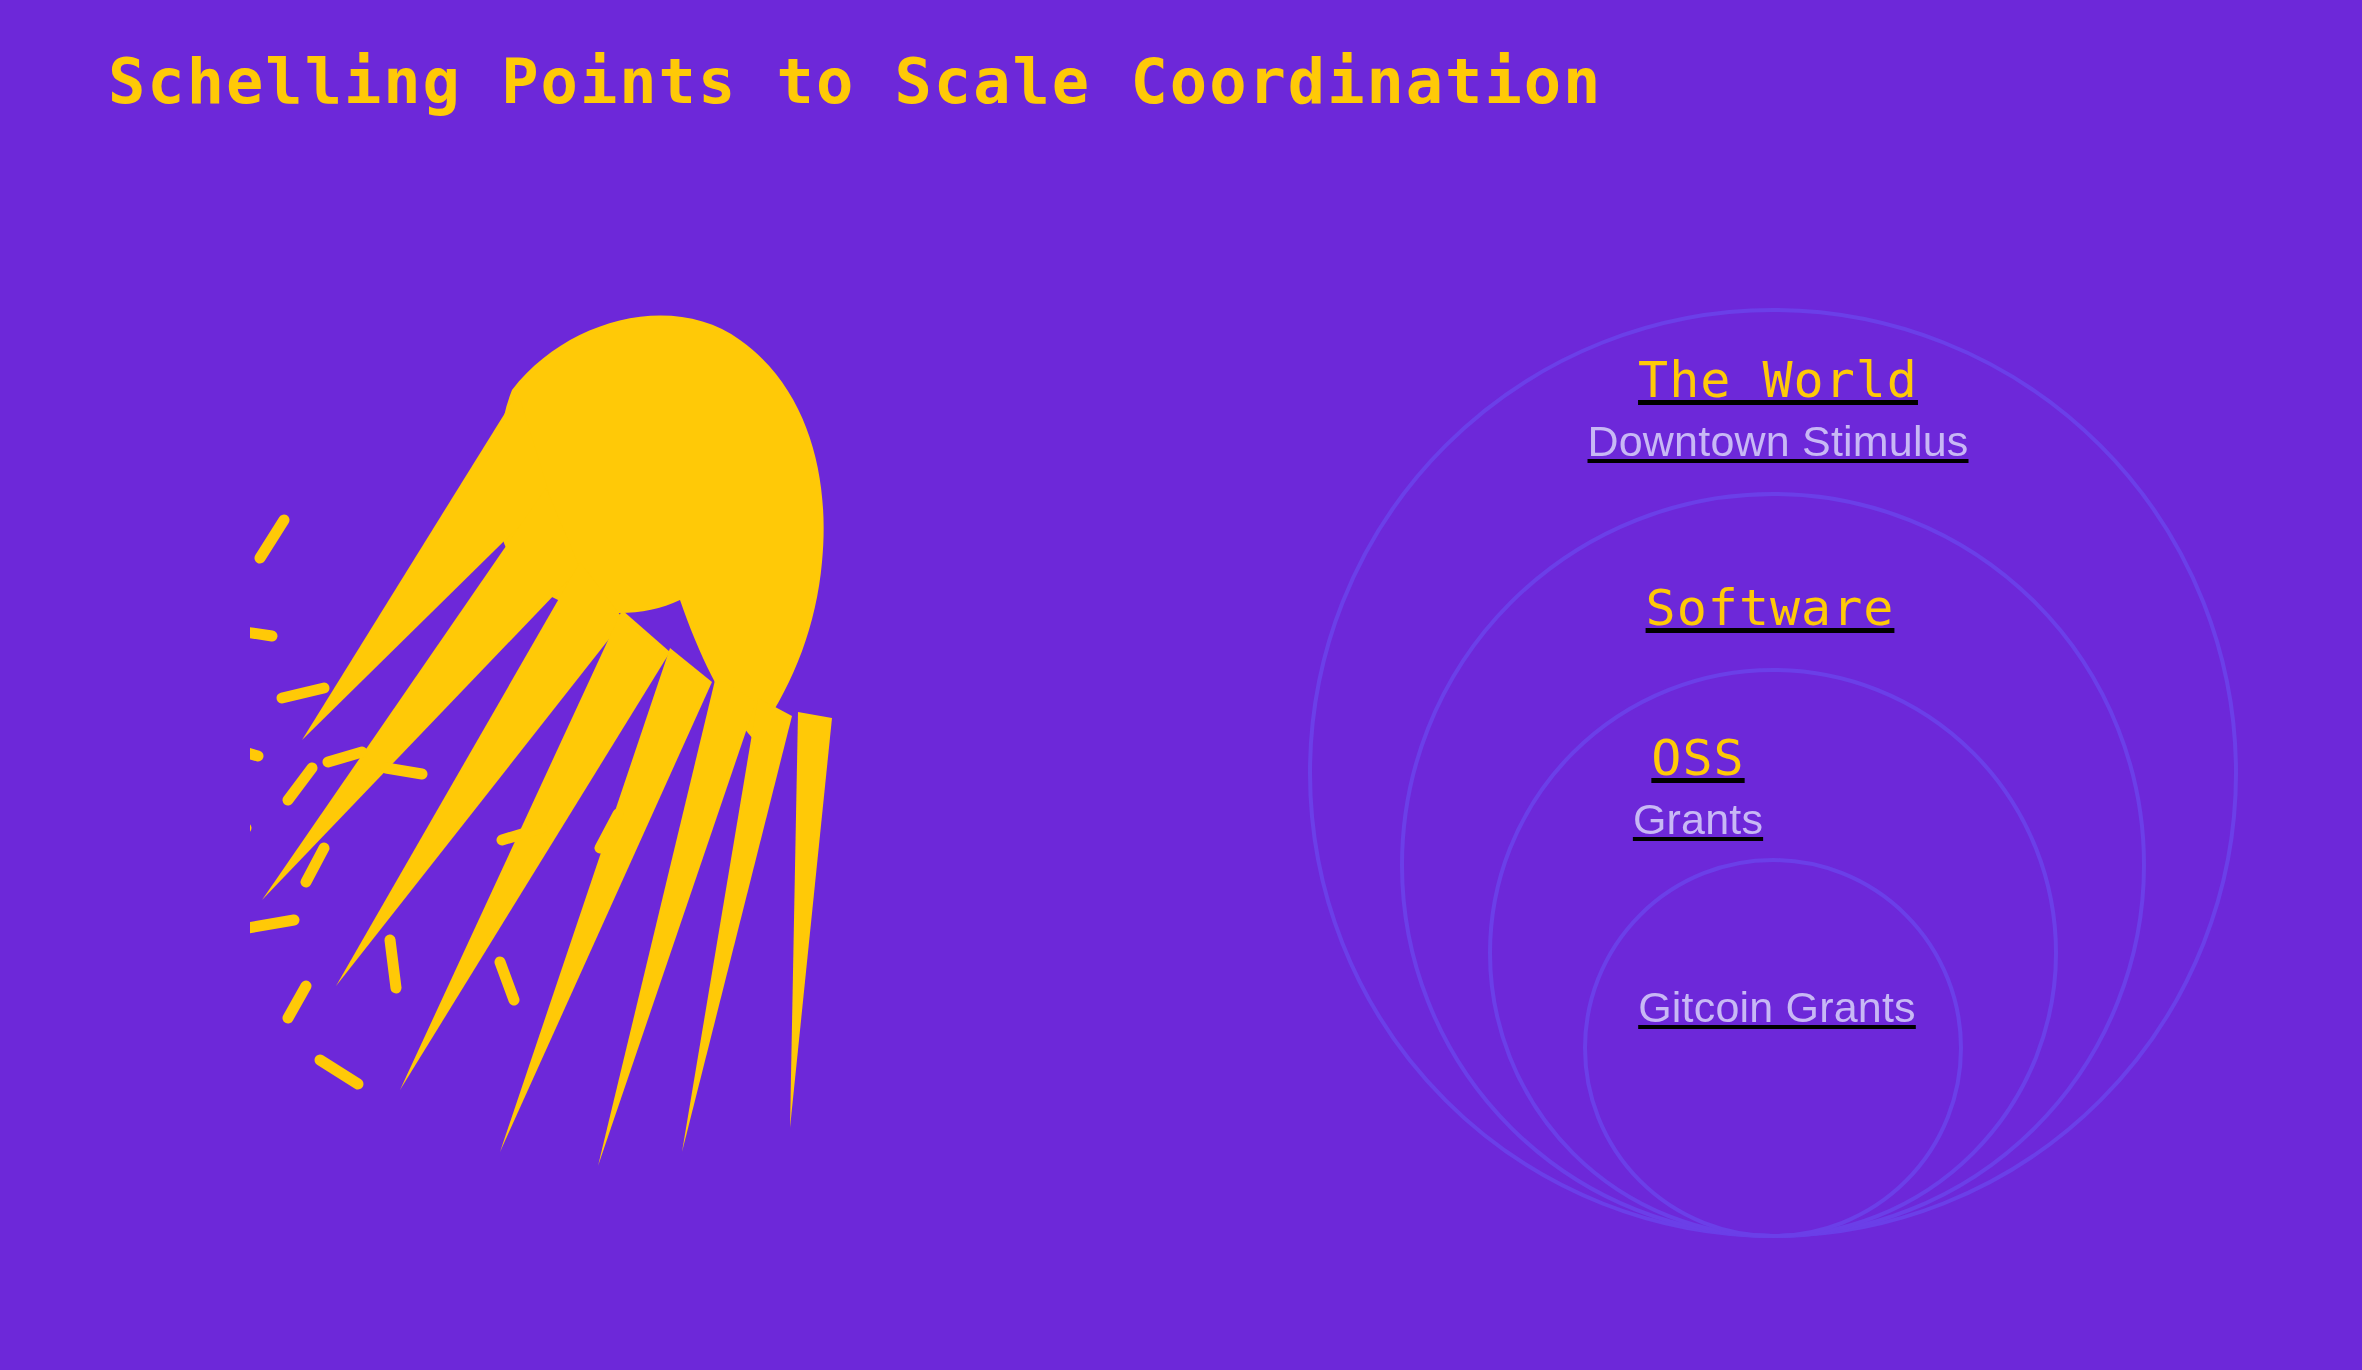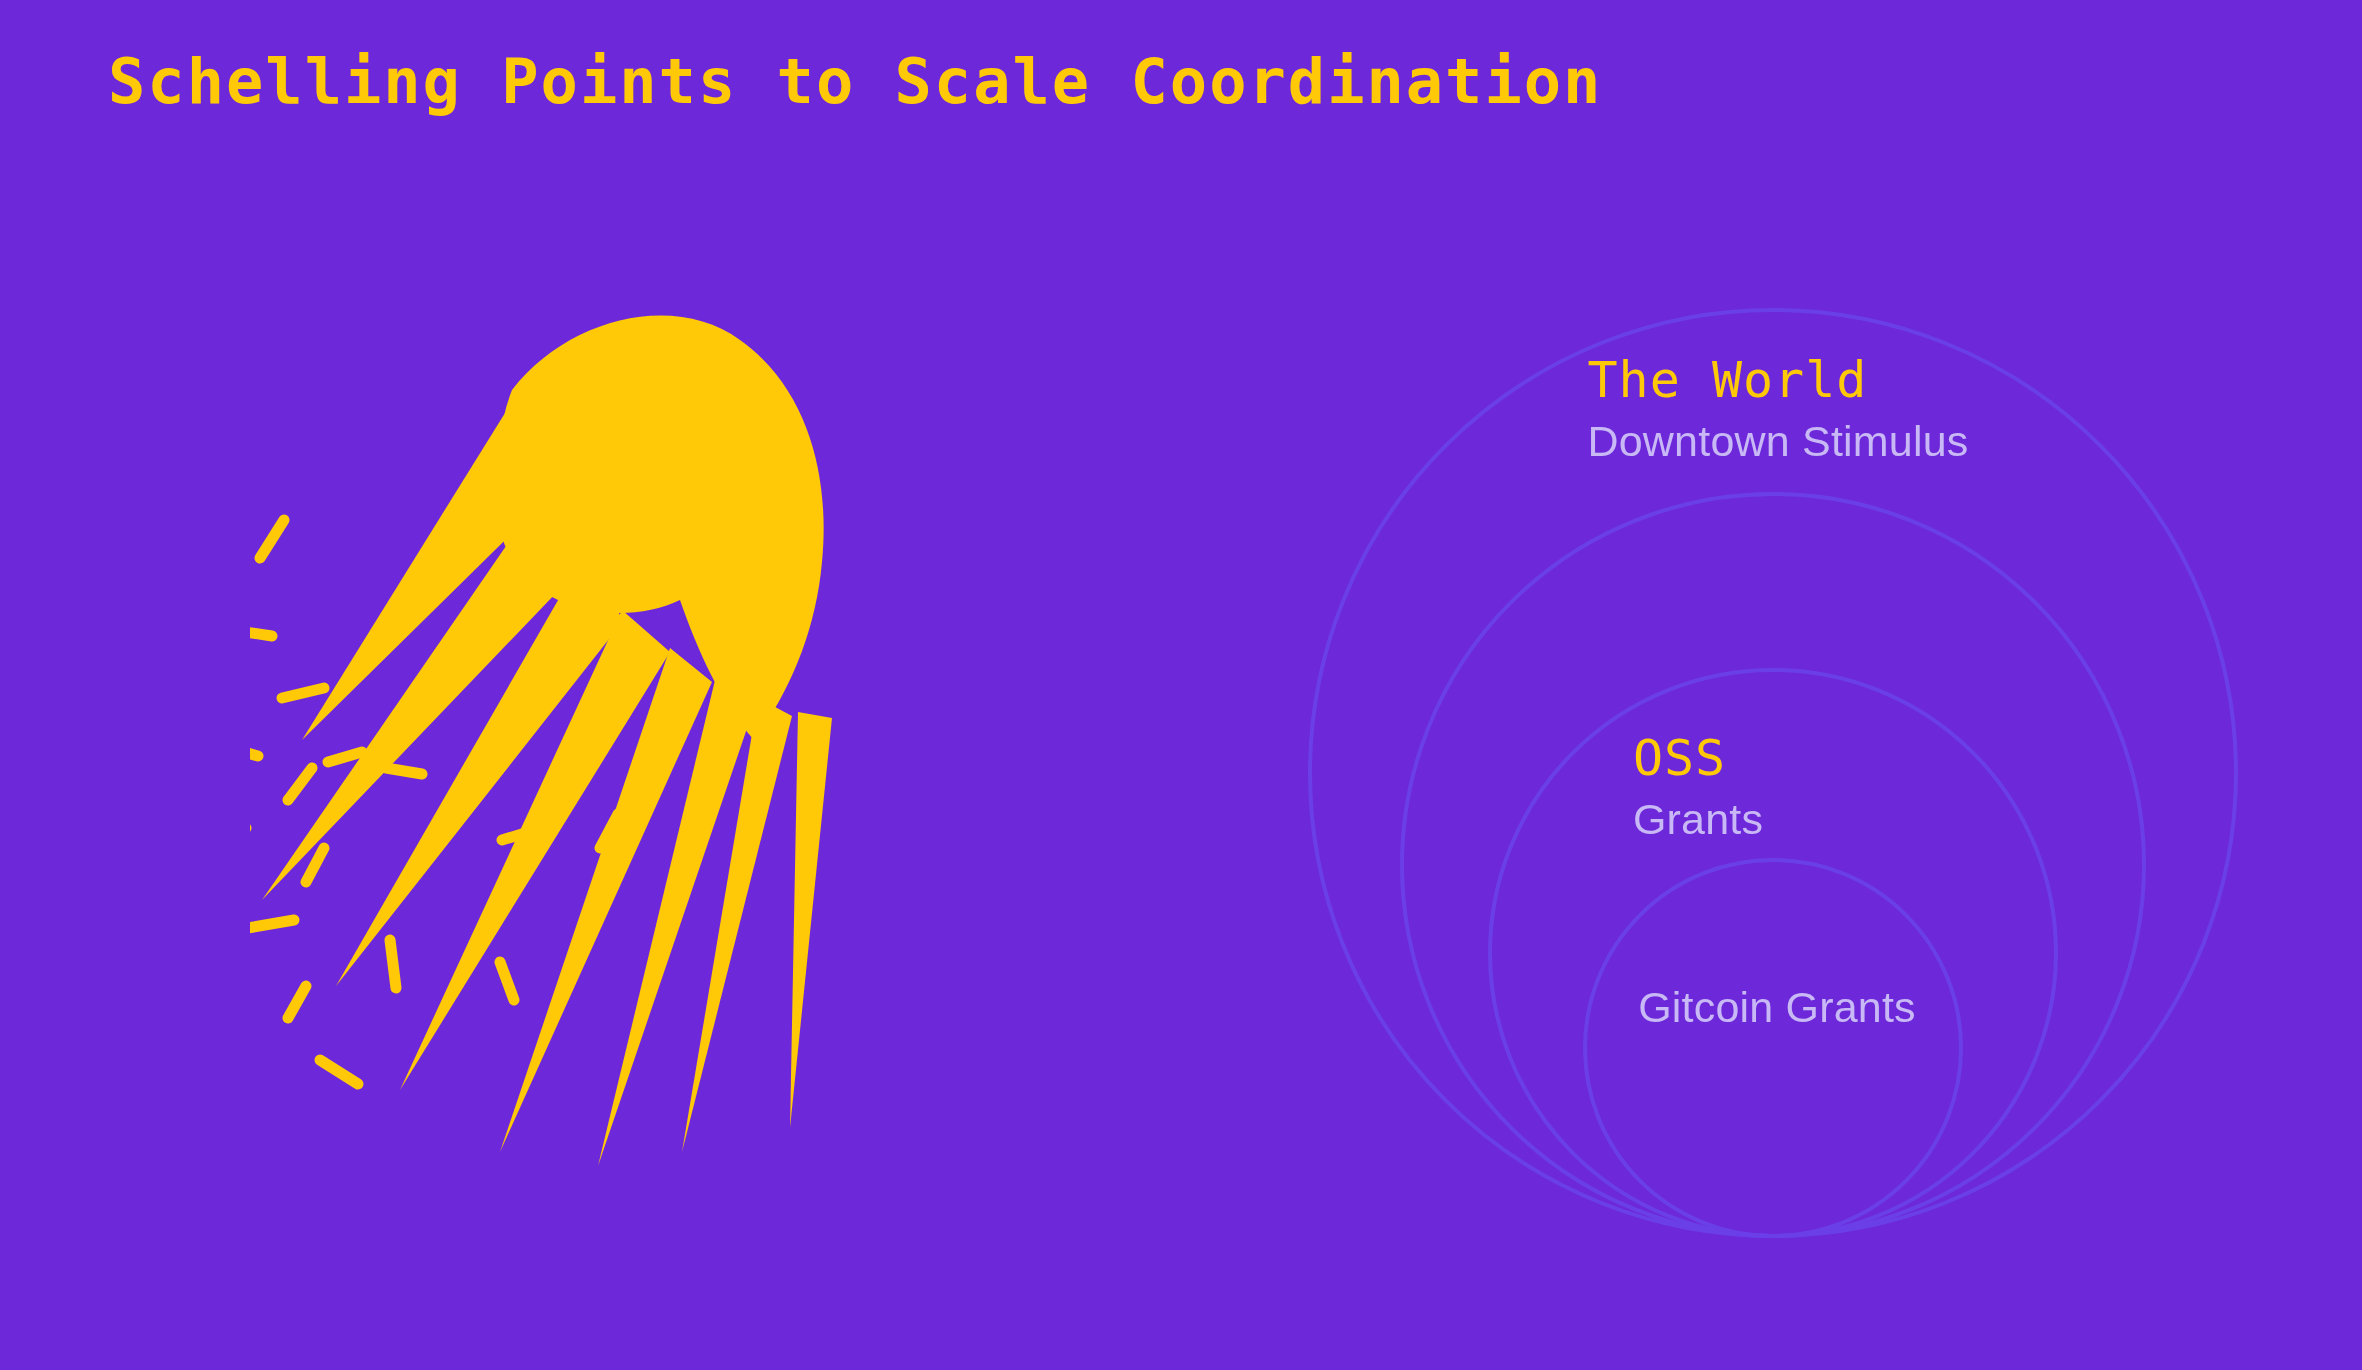--- a/index.html
+++ b/index.html
@@ -51,23 +51,24 @@
     left: 1280px;
     top: 280px;
     width: 1000px;
     height: 1000px;
   }
   #circles-diagram svg { display: block; width: 100%; height: 100%; }
 
   
   .ring-label {
     position: absolute;
-    text-align: left;
+    text-align: center;
     transform: translateX(-50%);
     white-space: nowrap;
+    text-decoration: underline;
   }
   .ring-title {
     font-family: "DejaVu Sans Mono", "Liberation Mono", monospace;
     color: #FFC907;
     font-size: 50px;
     line-height: 1.12;
     letter-spacing: 1px;
   }
   .ring-sub {
     font-family: "Liberation Sans", sans-serif;
@@ -139,20 +140,23 @@
         <circle cx="493" cy="768" r="188"></circle>
       </g>
     </svg>
   </div>
 
   <div class="ring-label" id="ring-label-0">
     <div class="ring-title">The World</div>
     <div class="ring-sub">Downtown Stimulus</div>
   </div>
 
+  <div class="ring-label" id="ring-label-1">
+    <div class="ring-title">Software</div>
+  </div>
 
   <div class="ring-label" id="ring-label-2">
     <div class="ring-title">OSS</div>
     <div class="ring-sub">Grants</div>
   </div>
 
   <div class="ring-label" id="ring-label-3">
     <div class="ring-sub">Gitcoin Grants</div>
   </div>
 

